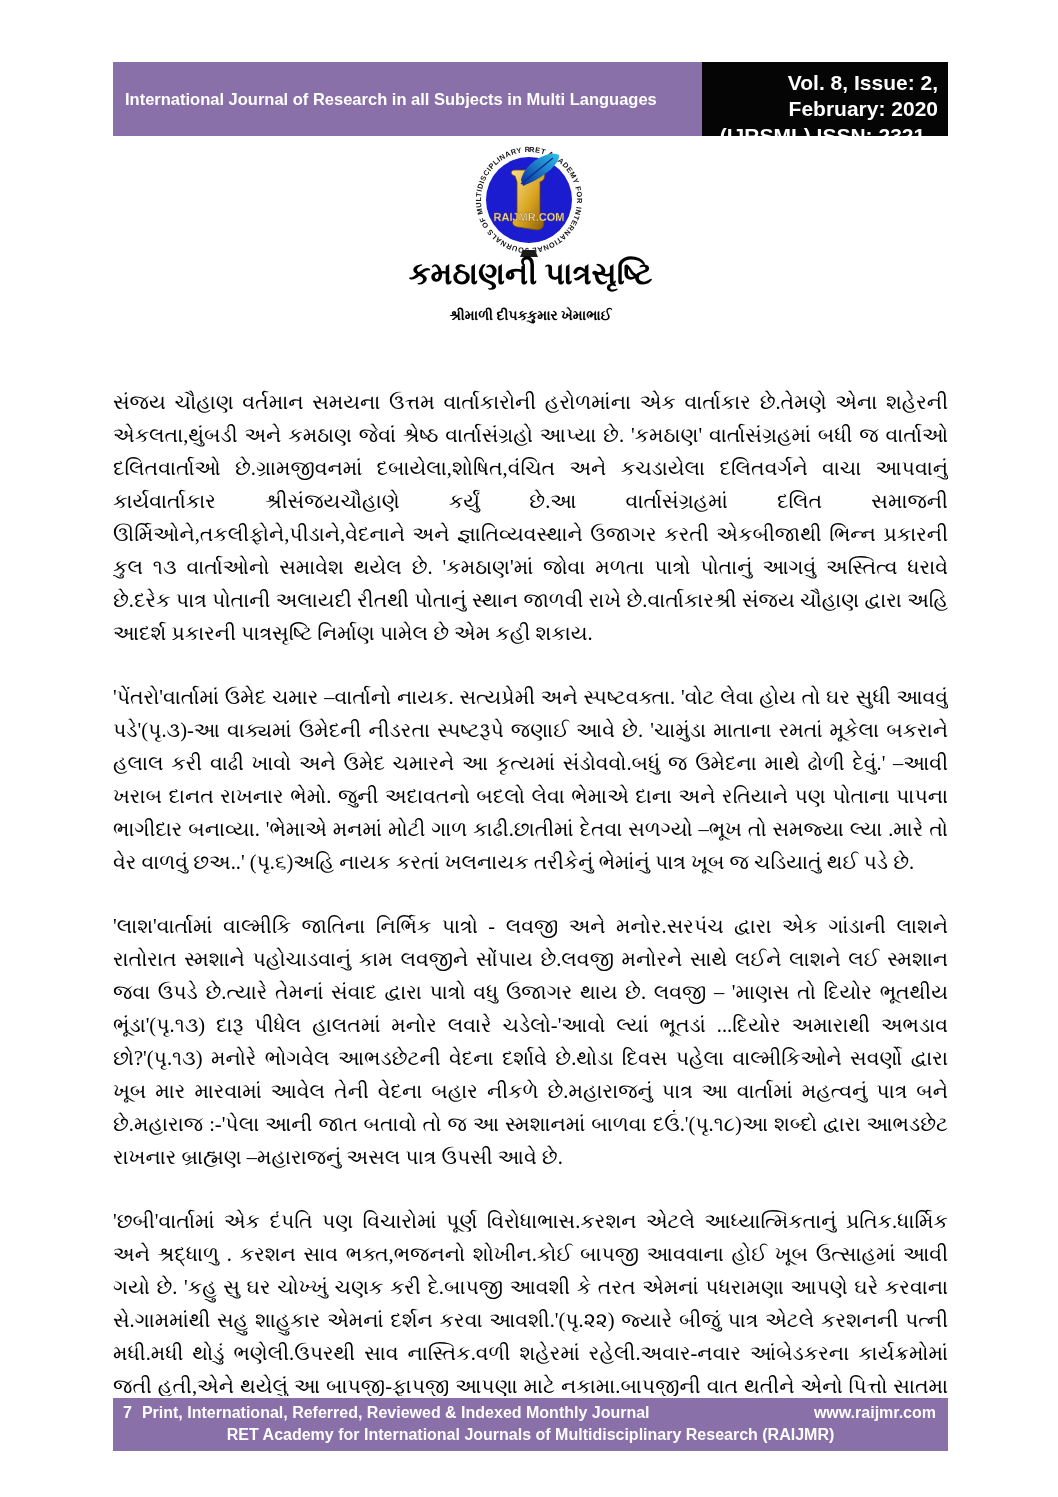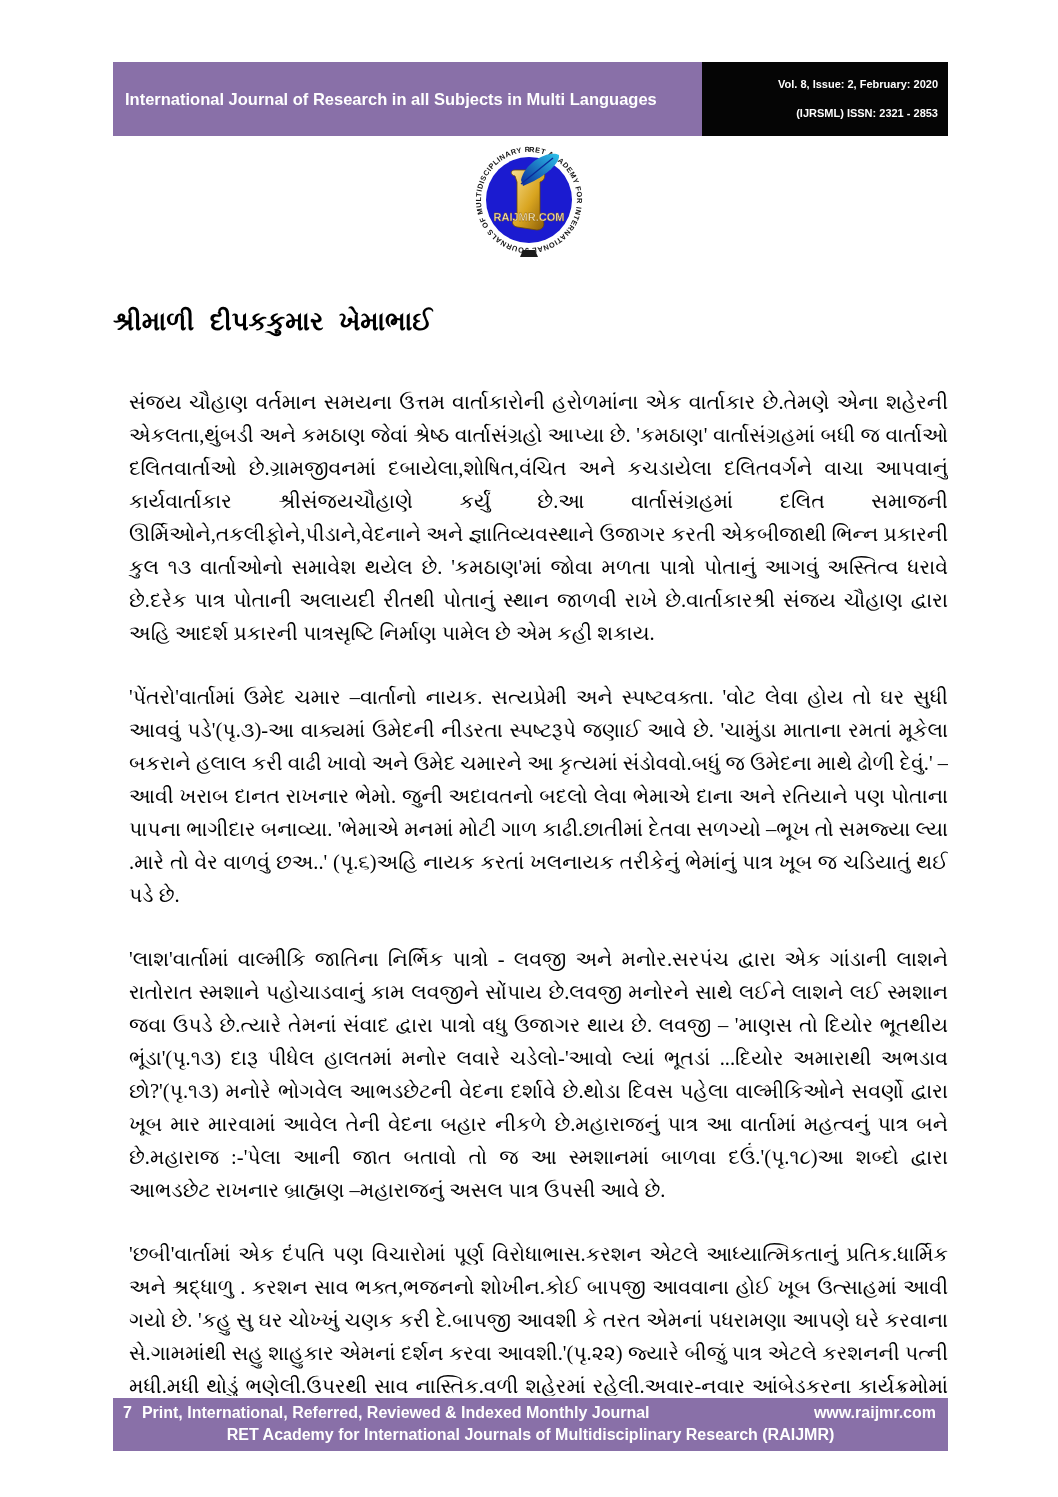--- a/index.html
+++ b/index.html
@@ -34,21 +34,21 @@
   .header-right {
     width: 246px;
     background: #050505;
     color: #ffffff;
     padding: 8px 10px 8px 6px;
     display: flex;
     flex-direction: column;
     justify-content: space-around;
     text-align: right;
     font-weight: bold;
-    font-size: 11px;
+    font-size: 21px;
     line-height: 1.25;
   }
   
   .logo-wrap {
     position: absolute;
     left: 0; top: 142px;
     width: 1058px;
     text-align: center;
   }
   
@@ -59,44 +59,43 @@
     text-align: center;
     font-size: 31px;
     font-weight: bold;
     color: #000000;
     font-family: "Liberation Serif", "DejaVu Serif", serif;
   }
   .author-line {
     position: absolute;
     left: 113px;
     width: 835px;
-    text-align: left;
-    font-size: 26px;
+    text-align: center;
+    font-size: 14px;
     font-weight: bold;
     color: #000000;
-    font-family: Liberation Mono, monospace;
+    font-family: Liberation Serif, serif;
   }
   .author-name { top: 308px; }
   .author-affil { top: 338px; }
   
   .article-body {
     position: absolute;
     left: 113px; top: 386px;
     width: 835px;
     height: 1010px;
     overflow: hidden;
     font-family: "Liberation Serif", "DejaVu Serif", serif;
     color: #000000;
   }
   .article-body .para {
     font-size: 20.5px;
     line-height: 33px;
     text-align: justify;
     margin-bottom: 31px;
-    margin-left: 16px;
   }
   
   .footer {
     position: absolute;
     left: 113px; top: 1398px;
     width: 835px;
     background: #8970a8;
     color: #ffffff;
     font-weight: bold;
     font-size: 16px;
@@ -150,20 +149,21 @@
         <textPath href="#ringPath">RET ACADEMY FOR INTERNATIONAL JOURNALS OF MULTIDISCIPLINARY RESEARCH</textPath>
       </text>
       <path d="M62,34 C57,33 57,28 62,28 L86,28 C93,28 94,38 87,40 L87,76 C93,78 92,88 84,88 L64,85 C58,84 58,77 64,77 L64,40 Z" fill="url(#gold)" stroke="#6e4a04" stroke-width="0.8"></path>
       <path d="M68,38 C72,20 96,8 106,13 C107,22 92,33 81,39 L70,44 Z" fill="url(#bluef)"></path>
       <path d="M68,42 L100,16" stroke="#0a2a9a" stroke-width="1.3" fill="none"></path>
       <text x="76" y="79" text-anchor="middle" font-size="11" font-weight="bold" fill="#f3e7c0" stroke="#8a5c06" stroke-width="0.35" font-family="Liberation Sans, sans-serif">RAIJMR.COM</text>
       <path d="M70,108 h12 l3,7 h-18 Z" fill="#1a1a1a"></path>
     </svg>
   </div>
 
+  <h1 class="title">કમઠાણની પાત્રસૃષ્ટિ</h1>
   <div class="author-line author-name">શ્રીમાળી દીપકકુમાર ખેમાભાઈ</div>
 
   <div class="article-body">
       <p class="para">સંજય ચૌહાણ વર્તમાન સમયના ઉત્તમ વાર્તાકારોની હરોળમાંના એક વાર્તાકાર છે.તેમણે એના શહેરની એકલતા,થુંબડી અને કમઠાણ જેવાં શ્રેષ્ઠ વાર્તાસંગ્રહો આપ્યા છે. 'કમઠાણ' વાર્તાસંગ્રહમાં બધી જ વાર્તાઓ દલિતવાર્તાઓ છે.ગ્રામજીવનમાં દબાયેલા,શોષિત,વંચિત અને કચડાયેલા દલિતવર્ગને વાચા આપવાનું કાર્યવાર્તાકાર શ્રીસંજયચૌહાણે કર્યું છે.આ વાર્તાસંગ્રહમાં દલિત સમાજની ઊર્મિઓને,તકલીફોને,પીડાને,વેદનાને અને જ્ઞાતિવ્યવસ્થાને ઉજાગર કરતી એકબીજાથી ભિન્ન પ્રકારની કુલ ૧૩ વાર્તાઓનો સમાવેશ થયેલ છે. 'કમઠાણ'માં  જોવા મળતા પાત્રો પોતાનું આગવું અસ્તિત્વ ધરાવે છે.દરેક પાત્ર પોતાની અલાયદી રીતથી પોતાનું સ્થાન જાળવી રાખે છે.વાર્તાકારશ્રી સંજય ચૌહાણ દ્વારા અહિ આદર્શ પ્રકારની પાત્રસૃષ્ટિ નિર્માણ પામેલ છે એમ કહી શકાય.</p>
       <p class="para">'પેંતરો'વાર્તામાં ઉમેદ ચમાર –વાર્તાનો નાયક. સત્યપ્રેમી અને સ્પષ્ટવક્તા. 'વોટ લેવા હોય તો ઘર સુધી આવવું પડે'(પૃ.૩)-આ વાક્યમાં ઉમેદની નીડરતા સ્પષ્ટરૂપે જણાઈ આવે છે. 'ચામુંડા માતાના રમતાં મૂકેલા બકરાને હલાલ કરી વાઢી ખાવો અને ઉમેદ ચમારને આ કૃત્યમાં સંડોવવો.બધું જ ઉમેદના માથે ઢોળી દેવું.' –આવી ખરાબ દાનત રાખનાર ભેમો. જુની અદાવતનો બદલો લેવા ભેમાએ દાના અને રતિયાને પણ પોતાના પાપના ભાગીદાર બનાવ્યા. 'ભેમાએ મનમાં મોટી ગાળ કાઢી.છાતીમાં દેતવા સળગ્યો –ભૂખ તો સમજ્યા લ્યા .મારે તો વેર વાળવું છઅ..' (પૃ.૬)અહિ નાયક કરતાં ખલનાયક તરીકેનું ભેમાંનું પાત્ર ખૂબ જ ચડિયાતું થઈ પડે છે.</p>
       <p class="para">'લાશ'વાર્તામાં વાલ્મીકિ જાતિના નિર્ભિક પાત્રો - લવજી અને મનોર.સરપંચ દ્વારા  એક ગાંડાની લાશને રાતોરાત સ્મશાને પહોચાડવાનું કામ લવજીને સોંપાય છે.લવજી મનોરને સાથે લઈને લાશને લઈ સ્મશાન જવા ઉપડે છે.ત્યારે તેમનાં સંવાદ દ્વારા પાત્રો વધુ ઉજાગર થાય છે. લવજી – 'માણસ તો દિયોર ભૂતથીય ભૂંડા'(પૃ.૧૩) દારૂ પીધેલ હાલતમાં મનોર લવારે ચડેલો-'આવો લ્યાં ભૂતડાં ...દિયોર અમારાથી અભડાવ છો?'(પૃ.૧૩) મનોરે ભોગવેલ આભડછેટની વેદના દર્શાવે છે.થોડા દિવસ પહેલા વાલ્મીકિઓને સવર્ણો દ્વારા ખૂબ માર મારવામાં આવેલ તેની વેદના બહાર નીકળે છે.મહારાજનું પાત્ર  આ વાર્તામાં મહત્વનું પાત્ર બને છે.મહારાજ :-'પેલા આની જાત બતાવો તો જ આ સ્મશાનમાં બાળવા દઉં.'(પૃ.૧૮)આ શબ્દો દ્વારા આભડછેટ રાખનાર બ્રાહ્મણ –મહારાજનું અસલ પાત્ર ઉપસી આવે છે.</p>
       <p class="para">'છબી'વાર્તામાં એક દંપતિ પણ વિચારોમાં પૂર્ણ વિરોધાભાસ.કરશન એટલે આધ્યાત્મિકતાનું પ્રતિક.ધાર્મિક અને શ્રદ્ધાળુ . કરશન સાવ ભક્ત,ભજનનો શોખીન.કોઈ બાપજી આવવાના હોઈ ખૂબ ઉત્સાહમાં આવી ગયો છે. 'કહુ સુ ઘર ચોખ્ખું ચણક કરી દે.બાપજી આવશી કે તરત એમનાં પધરામણા આપણે ઘરે કરવાના સે.ગામમાંથી સહુ શાહુકાર એમનાં દર્શન કરવા આવશી.'(પૃ.૨૨)  જ્યારે બીજું પાત્ર એટલે કરશનની પત્ની મધી.મધી થોડું ભણેલી.ઉપરથી સાવ નાસ્તિક.વળી શહેરમાં રહેલી.અવાર-નવાર આંબેડકરના કાર્યક્રમોમાં જતી હતી,એને થયેલું આ બાપજી-ફાપજી આપણા માટે નકામા.બાપજીની વાત થતીને એનો પિત્તો સાતમા આસમાને પહોંચી જતો. 'ઓમ તો પીટ્યા અભડાઈ મારે સે.ને બાપજી આવશી તો શું લુમ્બ લેવા આવશી ?'મધી ફૂલીને ભફ્ક.(પૃ.૨૨) 'શું કરવો સે લાઈને ? આપણો તો એક જ બાપજી .. આંબેડકર. બાકી બધા ધુતારા..' (પૃ.૨૨)  દંભી અને ઢોંગી મહંત બાપજીનું સાચું ચિત્ર કરશન સમક્ષ લાવનાર સતદાન ગઢવીનું પાત્ર ખૂબ મહત્વની ભૂમિકા ભજવે છે. 'આ તો ધુતારો સે. કાલનો મું નોકરી કરું સું તે હોટલમાં રોકાયો સે. હોટલનું જ ખાય સે.થમસપ સિવાય પીતો</p>
     </div>
 
   <div class="footer">

